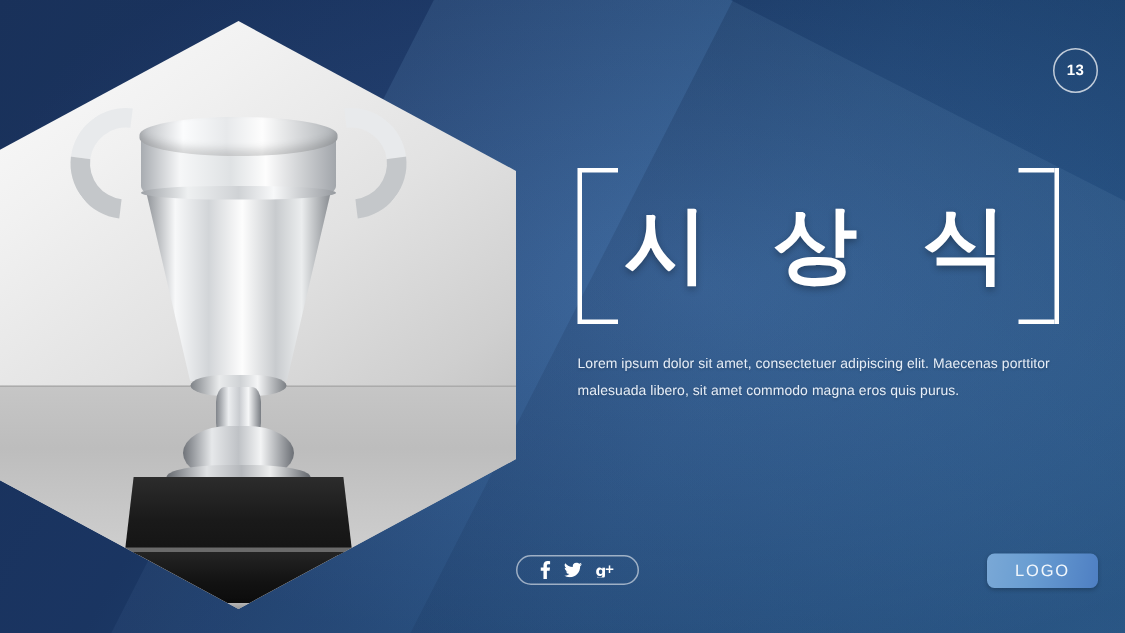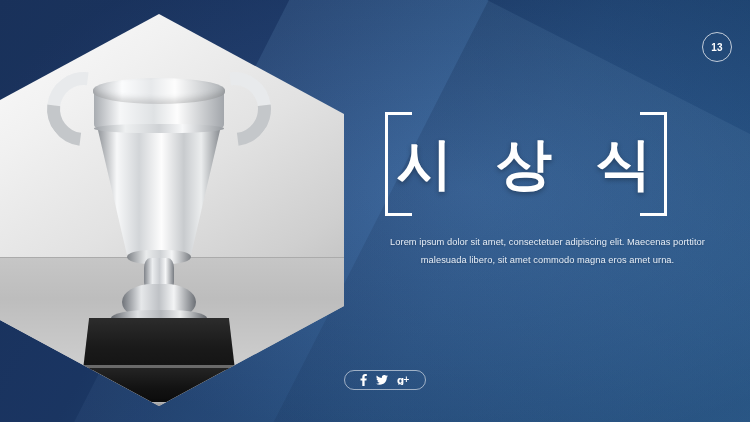--- a/index.html
+++ b/index.html
@@ -119,38 +119,38 @@
   }
 
   
   .page-badge{
     position:absolute;right:18px;top:32px;width:30px;height:30px;border-radius:50%;
     border:1.4px solid rgba(255,255,255,.72);
     display:flex;align-items:center;justify-content:center;
     color:#fff;font-size:10px;font-weight:bold;letter-spacing:.3px;
   }
 
-  .title-block{position:absolute;left:385px;top:112px;width:282px;height:104px;}
+  .title-block{position:absolute;left:385px;top:112px;width:321px;height:104px;}
   .brk{position:absolute;width:24px;height:100%;}
   .brk.l{left:0;border-left:3px solid #fff;}
   .brk.r{right:0;border-right:3px solid #fff;}
   .brk:before,.brk:after{content:"";position:absolute;height:3px;width:24px;background:#fff;}
   .brk.l:before{top:0;left:0;} .brk.l:after{bottom:0;left:0;}
   .brk.r:before{top:0;right:0;} .brk.r:after{bottom:0;right:0;}
   .title-text{
     position:absolute;inset:0;display:flex;align-items:center;justify-content:center;
     color:#fff;font-size:56px;font-weight:bold;letter-spacing:12px;line-height:1;
     text-shadow:0 2px 5px rgba(0,0,0,.30);
     font-family:"DejaVu Sans","Liberation Sans",sans-serif;
     padding-left:8px;
   }
 
   .body-text{
     position:absolute;left:385px;top:233px;width:325px;
-    text-align:center;color:#e7eef7;font-size:9.3px;line-height:18px;
+    text-align:left;color:#e7eef7;font-size:9.3px;line-height:18px;
     letter-spacing:.05px;text-shadow:0 1px 2px rgba(0,0,0,.22);
   }
 
   
   .social-pill{
     position:absolute;left:344px;top:370px;width:82px;height:20px;border-radius:10px;
     border:1px solid rgba(255,255,255,.55);
     display:flex;align-items:center;justify-content:center;gap:9px;
   }
   .social-pill .si{
@@ -203,21 +203,21 @@
   </div>
 
   <div class="title-block">
     <div class="brk l"></div>
     <div class="brk r"></div>
     <div class="title-text">시 상 식</div>
   </div>
 
   <div class="body-text">
     <div>Lorem ipsum dolor sit amet, consectetuer adipiscing elit. Maecenas porttitor</div>
-    <div>malesuada libero, sit amet commodo magna eros amet urna.</div>
+    <div>malesuada libero, sit amet commodo magna eros quis purus.</div>
   </div>
 
   <div class="social-pill">
     <span class="si">
       <svg width="7" height="12" viewBox="0 0 7 12">
           <path fill="#fff" d="M4.6 12V6.5h1.8l.3-2.1H4.6V3.1c0-.6.2-1 1-1H6.8V.1C6.6.1 5.9 0 5.1 0 3.4 0 2.3 1 2.3 2.9v1.5H.5v2.1h1.8V12z"></path>
         </svg>
     </span>
     <span class="si">
       <svg width="12" height="10" viewBox="0 0 12 10">
@@ -225,14 +225,17 @@
         </svg>
     </span>
     <span class="si">
       <svg width="13" height="10" viewBox="0 0 13 10">
           <text x="0" y="9" font-family="DejaVu Sans, sans-serif" font-size="10" font-weight="bold" fill="#fff">g</text>
           <text x="6" y="7" font-family="DejaVu Sans, sans-serif" font-size="8" font-weight="bold" fill="#fff">+</text>
         </svg>
     </span>
   </div>
 
+  <div class="logo-btn">
+    <span>LOGO</span>
+  </div>
 
 </div>
 
 </body></html>

